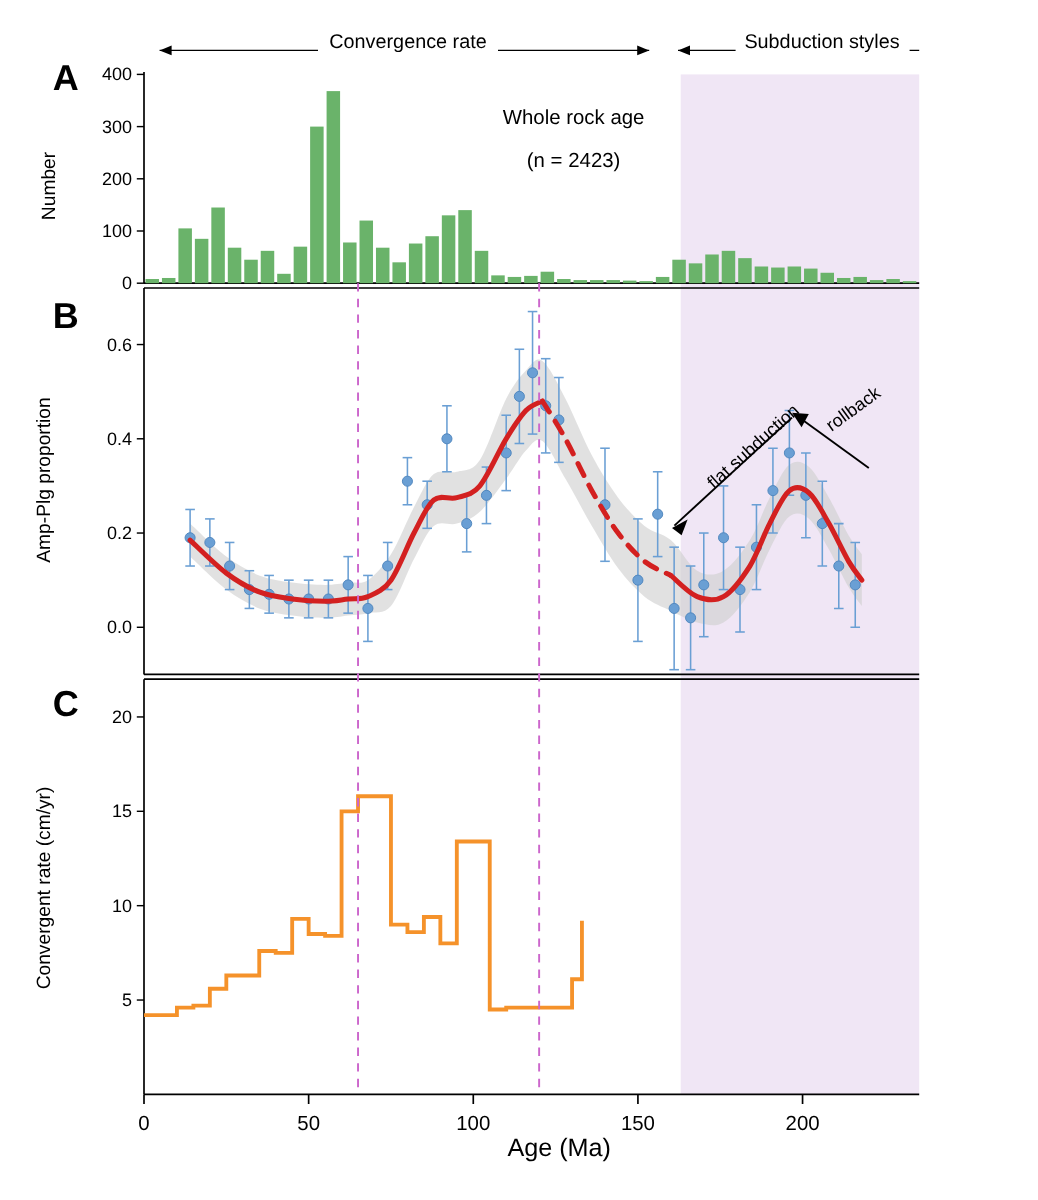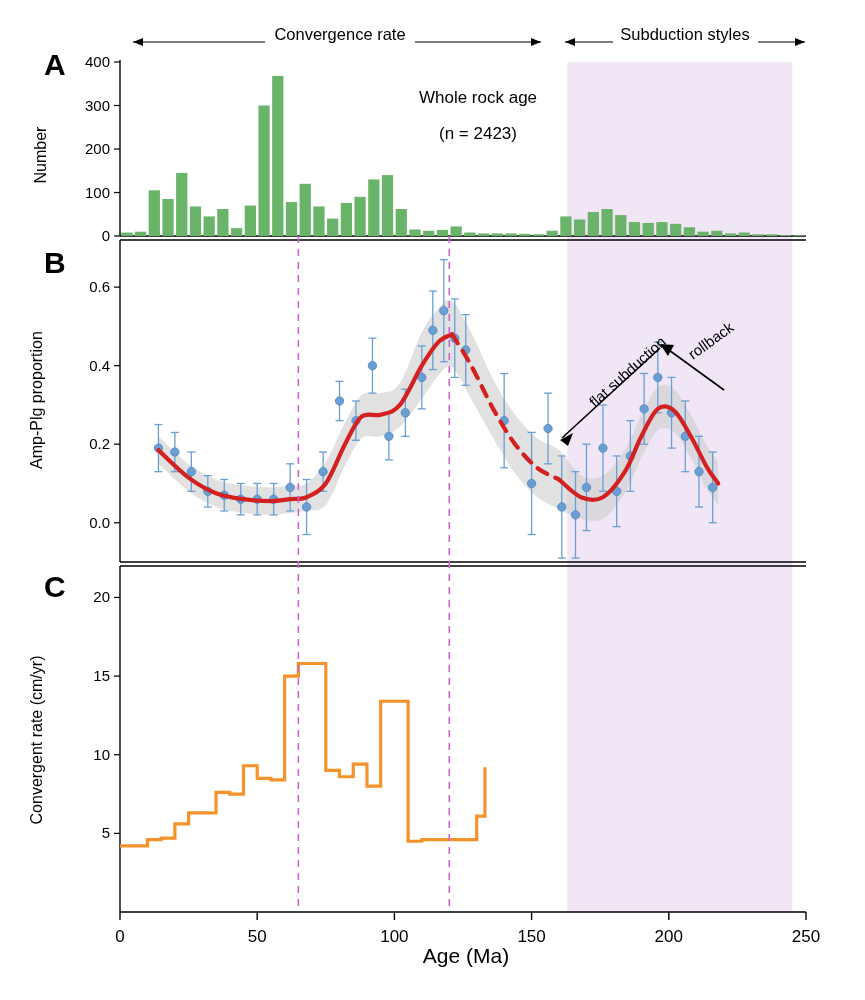--- a/index.html
+++ b/index.html
@@ -1,17 +1,17 @@
 <!DOCTYPE html>
 <html><head>
 <meta charset="utf-8">
 <style>
   html,body{margin:0;padding:0;background:#ffffff;}
   body{width:865px;height:1000px;font-family:"Liberation Sans",sans-serif;color:#000;}
-  #fig{position:relative;width:865px;height:1000px;overflow:hidden;}
+  #fig{position:relative;width:766px;height:1000px;overflow:hidden;}
   svg{display:block;}
   .lbl{font-family:"Liberation Sans",sans-serif;}
 </style>
 </head>
 <body>
 
 <div id="fig">
   <svg width="865" height="1000" viewBox="0 0 865 1000">
 
     <rect id="band" fill="#f0e6f5" x="567.2719999999999" y="62" width="225.00800000000004" height="850"></rect>

